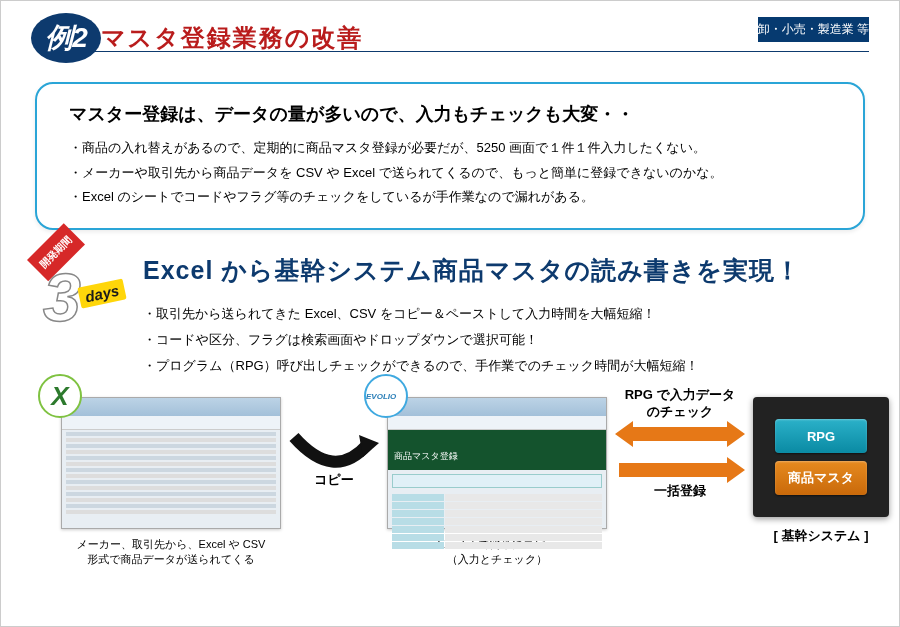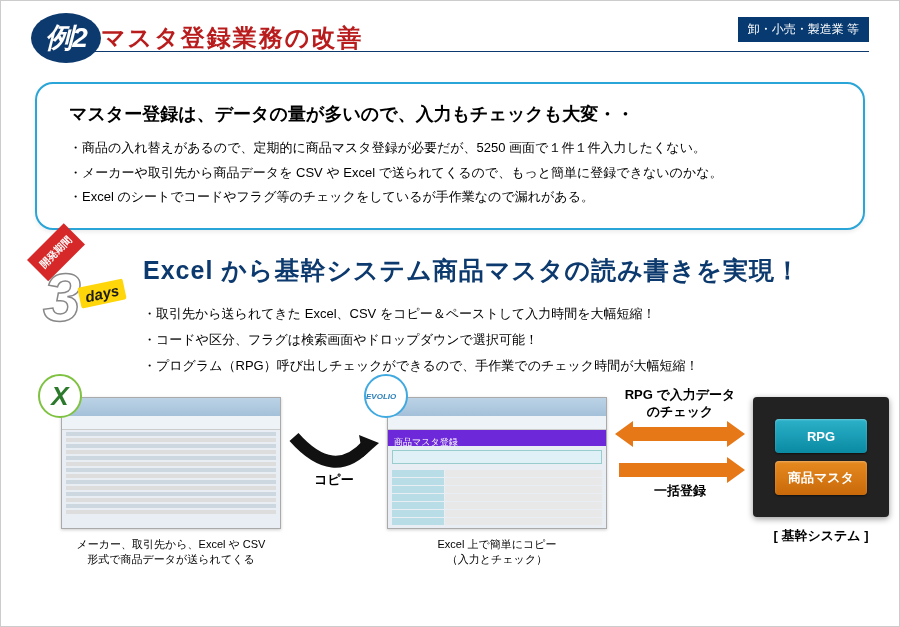--- a/index.html
+++ b/index.html
@@ -1,41 +1,41 @@
 <!DOCTYPE html>
 <html><head>
 <meta charset="utf-8">
 <style>
   * { box-sizing: border-box; margin: 0; padding: 0; }
   body { font-family: "Hiragino Sans", "Meiryo", sans-serif; background: #fff; width: 900px; height: 627px; overflow: hidden; position: relative; padding: 12px 30px; border: 1px solid #ccc; }
   .header { display: flex; align-items: center; position: relative; }
   .example-badge { background: #0d3a6e; color: #fff; font-size: 28px; font-weight: bold; width: 70px; height: 50px; border-radius: 50%; display: flex; align-items: center; justify-content: center; font-style: italic; letter-spacing: -1px; }
   .title { color: #b91c1c; font-size: 24px; font-weight: bold; letter-spacing: 2px; flex: 1; }
-  .industry-tag { background: #063a70; color: #fff; font-size: 12px; padding: 4px 10px; position: absolute; right: 0; top: 4px; }
+  .industry-tag { background: #063a70; color: #fff; font-size: 12px; padding: 4px 0; position: absolute; right: 0; top: 4px; }
   .hr { border-top: 1.5px solid #0d3a6e; margin-top: -12px; margin-left: 60px; margin-bottom: 30px;}
   .problem-box { border: 2px solid #2aa5d7; border-radius: 18px; padding: 18px 32px; margin: 10px 4px 24px 4px; box-shadow: 0 2px 4px rgba(0,0,0,0.08); background:#fff;}
   .problem-title { font-size: 18px; font-weight: bold; margin-bottom: 10px; }
   .problem-list { font-size: 13px; line-height: 1.9; }
   .solution { display: flex; gap: 12px; margin-top: 10px; }
   .dev-badge { width: 100px; height: 90px; position: relative; flex-shrink:0;}
   .dev-ribbon { position: absolute; top: 6px; left: -4px; background: #d62828; color: #fff; font-size: 10px; padding: 8px 6px; transform: rotate(-45deg); transform-origin: left top; font-weight:bold;}
   .dev-three { font-family: Arial Black, sans-serif; font-size: 68px; font-weight: 900; color: #fff; -webkit-text-stroke: 1.5px #888; position:absolute; top:4px; left:12px; font-style:italic;}
   .dev-days { position:absolute; bottom:40px; left:48px; background:#ffd60a; color:#1b1b1b; font-size:15px; font-weight:bold; padding:2px 6px; transform:rotate(-12deg); font-style:italic; border-radius:2px;}
   .solution-text { flex: 1; }
   .solution-title { color: #0d3a6e; font-size: 25px; font-weight: bold; letter-spacing: 1px; margin-bottom: 14px; }
   .solution-list { font-size: 13px; line-height: 2; }
   .diagram { display: flex; align-items: flex-start; gap: 8px; margin-top: 18px; padding-left: 30px;}
   .col { display: flex; flex-direction: column; align-items: center; }
   .screenshot { width: 220px; height: 132px; background: #e8eef3; border: 1px solid #aaa; position: relative; box-shadow: 0 1px 3px rgba(0,0,0,0.2);}
   .ss-ribbon { height: 18px; background: linear-gradient(#bcd3e6,#a3c0d9); }
   .ss-toolbar { height: 14px; background: #eef3f8; border-bottom: 1px solid #ccc;}
   .ss-rows { padding:2px 4px;}
   .ss-row { height: 4px; background: #ddd; margin-bottom: 2px;}
   .ss-row:nth-child(odd){background:#ccd7e0;}
-  .ss2-header{height:16px;background:#6d28d9;color:#fff;font-size:9px;padding:6px 6px;}
+  .ss2-header{height:16px;background:#14532d;color:#fff;font-size:9px;padding:20px 6px;}
   .ss2-bar{height:14px;background:#e0f0f7;margin:4px;border:1px solid #9cc;}
   .ss2-cells{display:grid;grid-template-columns:1fr 3fr;gap:1px;padding:2px 4px;}
   .ss2-c{height:7px;background:#b8dde6;}
   .ss2-c2{height:7px;background:#e8e8e8;}
   .excel-icon{position:absolute;top:-24px;left:-24px;width:44px;height:44px;border-radius:50%;background:#fff;border:2px solid #7fc241;display:flex;align-items:center;justify-content:center;}
   .excel-x{color:#2d7a2d;font-size:26px;font-weight:900;font-style:italic;font-family:Arial;}
   .evolio-icon{position:absolute;top:-24px;left:-24px;width:44px;height:44px;border-radius:50%;background:#fff;border:2px solid #3fa9e0;display:flex;align-items:center;}
   .evolio-sw{font-size:8px;font-weight:bold;color:#2b7fb8;font-style:italic;}
   .caption{font-size:11px;text-align:center;margin-top:8px;line-height:1.4;}
   .arrow-copy{display:flex;flex-direction:column;align-items:center;justify-content:center;width:100px;margin-top:30px;}

